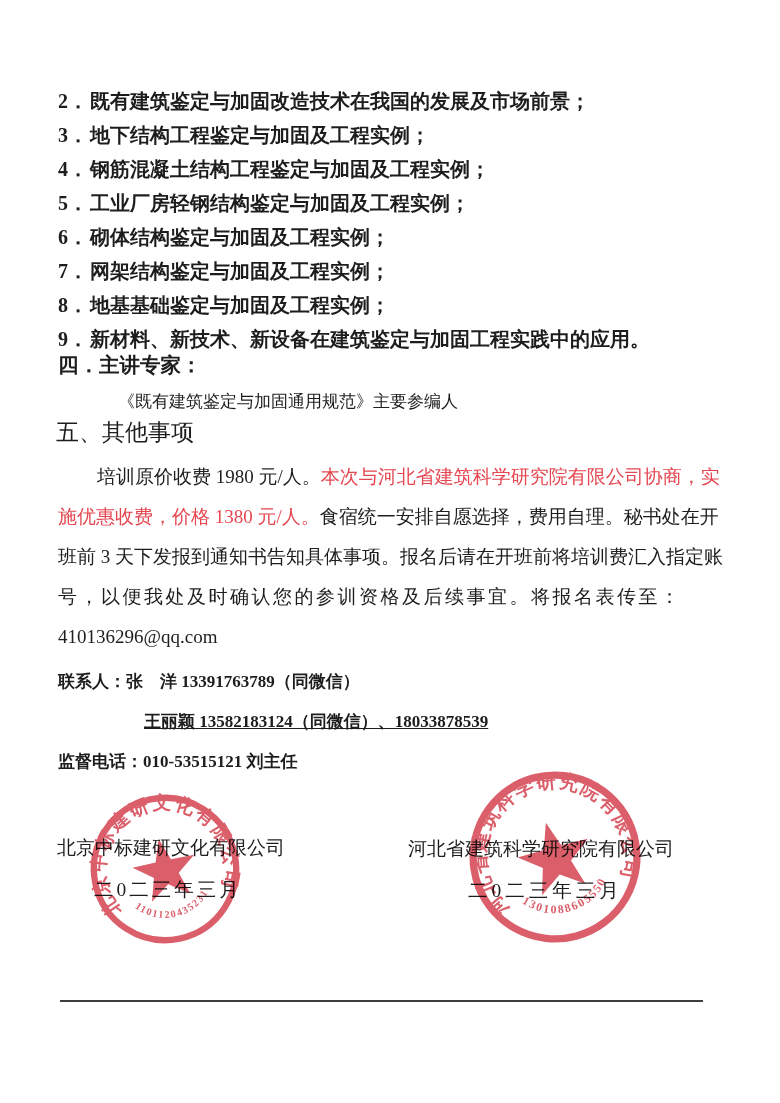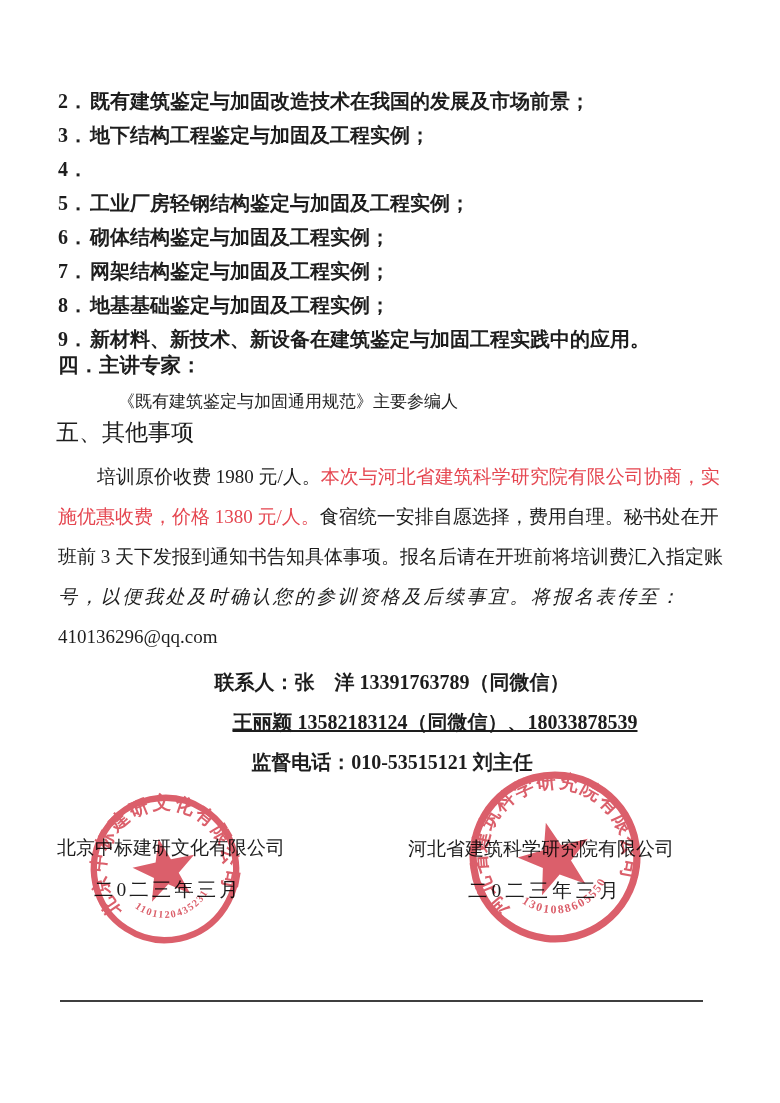--- a/index.html
+++ b/index.html
@@ -22,26 +22,26 @@
   .sec4-body    { position:absolute; top:387px; left:118px; line-height:30px; font-size:17px; font-weight:500; white-space:nowrap; }
 
   
   .sec5-heading { position:absolute; top:415px; left:56px; line-height:35px; font-size:23px; font-weight:400;
                   font-family:"Liberation Sans","DejaVu Sans",sans-serif; white-space:nowrap; }
 
   
   .fee { position:absolute; top:457px; left:58px; width:668px; }
   .fee-line { line-height:40px; font-size:19px; font-weight:500; white-space:nowrap; }
   .fee-line.indent { text-indent:39px; }
-  .fee-line.spaced { letter-spacing:2.5px;font-style:italic; }
+  .fee-line.spaced { letter-spacing:2.5px; }
   .red { color:var(--red,#e54650); }
 
   
   .contacts { position:absolute; top:662px; left:58px; width:668px; }
-  .contact-row { line-height:40px; font-size:20px; font-weight:600; white-space:nowrap;text-align:center; }
+  .contact-row { line-height:40px; font-size:17px; font-weight:600; white-space:nowrap; }
   .contact-row.indent2 { padding-left:86px;text-decoration:underline; }
 
   
   .company-left  { position:absolute; left:57px;  top:835px; font-size:19px; font-weight:500; white-space:nowrap; }
   .company-right { position:absolute; left:408px; top:836px; font-size:19px; font-weight:500; white-space:nowrap; }
   .date-left  { position:absolute; left:94px;  top:876px; font-size:19.5px; font-weight:500; letter-spacing:3px; white-space:nowrap; }
   .date-right { position:absolute; left:468px; top:877px; font-size:19.5px; font-weight:500; letter-spacing:4px; white-space:nowrap; }
 
   
   .stamp { position:absolute; color:var(--stamp,#d64956); opacity:.88; mix-blend-mode:multiply; }
@@ -64,20 +64,21 @@
     <div class="agenda-row">
       <span class="num">2．</span>
       <span>既有建筑鉴定与加固改造技术在我国的发展及市场前景；</span>
     </div>
     <div class="agenda-row">
       <span class="num">3．</span>
       <span>地下结构工程鉴定与加固及工程实例；</span>
     </div>
     <div class="agenda-row">
       <span class="num">4．</span>
+      <span>钢筋混凝土结构工程鉴定与加固及工程实例；</span>
     </div>
     <div class="agenda-row">
       <span class="num">5．</span>
       <span>工业厂房轻钢结构鉴定与加固及工程实例；</span>
     </div>
     <div class="agenda-row">
       <span class="num">6．</span>
       <span>砌体结构鉴定与加固及工程实例；</span>
     </div>
     <div class="agenda-row">

